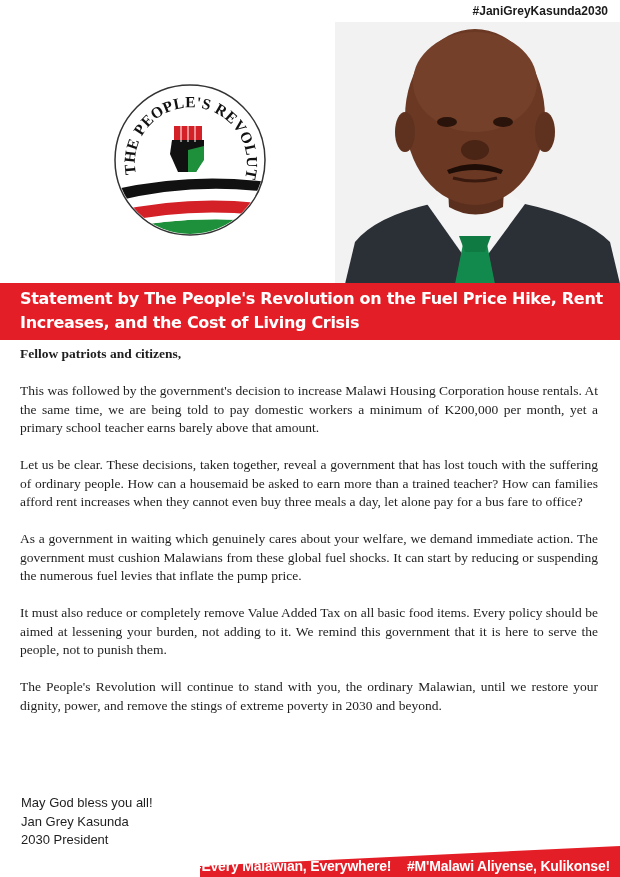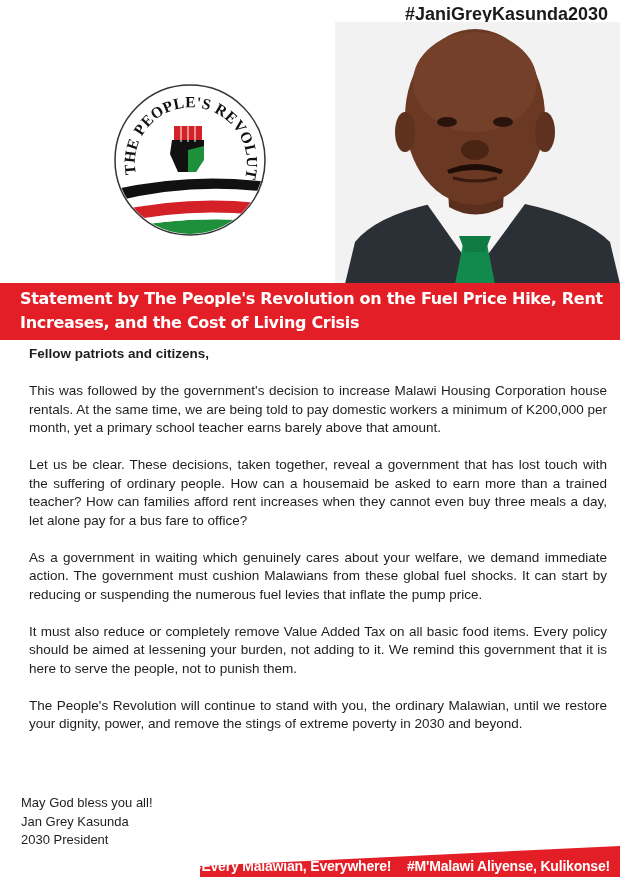--- a/index.html
+++ b/index.html
@@ -1,22 +1,22 @@
 <!DOCTYPE html>
 <html><head>
 <meta charset="utf-8">
 <style>
   html, body { margin:0; padding:0; }
   body { width:620px; height:877px; background:#ffffff; position:relative; overflow:hidden; font-family:"Liberation Sans", sans-serif; color:#1a1a1a; }
-  .hashtag-top { position:absolute; top:4px; right:12px; font-weight:bold; font-size:18px; color:#1a1a1a; font-family:"Liberation Sans", sans-serif; }
+  .hashtag-top { position:absolute; top:4px; right:12px; font-weight:bold; font-size:12px; color:#1a1a1a; font-family:"Liberation Sans", sans-serif; }
   .logo { position:absolute; left:112px; top:82px; width:156px; height:156px; }
   .portrait { position:absolute; left:335px; top:22px; width:285px; height:262px; overflow:hidden; }
   .banner { position:absolute; left:0; top:283px; width:620px; height:57px; background:#e41e26; color:#fff; }
   .banner .title { position:absolute; left:20px; top:4px; width:590px; font-family:"DejaVu Sans", sans-serif; font-weight:bold; font-size:16px; line-height:24px; letter-spacing:-0.3px; }
-  .body-text { position:absolute; left:29px; top:345px; width:578px; font-size:13.5px; line-height:18.5px; color:#1e1e1e; }
+  .body-text { position:absolute; left:20px; top:345px; width:578px; font-size:13.5px; line-height:18.5px; color:#1e1e1e;font-family:Liberation Serif, serif; }
   .body-text p { margin:0 0 18.5px 0; text-align:justify; }
   .body-text p.greeting { font-weight:bold; margin-bottom:18.5px; }
   .signoff { position:absolute; left:21px; top:794px; font-size:13px; line-height:18.5px; color:#1e1e1e; }
   .signoff .b { font-weight:normal; }
   .footer-band { position:absolute; left:0; top:0; width:620px; height:877px; pointer-events:none; }
   .footer-text { position:absolute; right:10px; top:858px; color:#fff; font-size:14px; font-weight:bold; font-family:"Liberation Sans", sans-serif; letter-spacing:-0.2px; white-space:nowrap; }
   .footer-text span + span { margin-left:12px; }
 </style>
 </head>
 <body>

